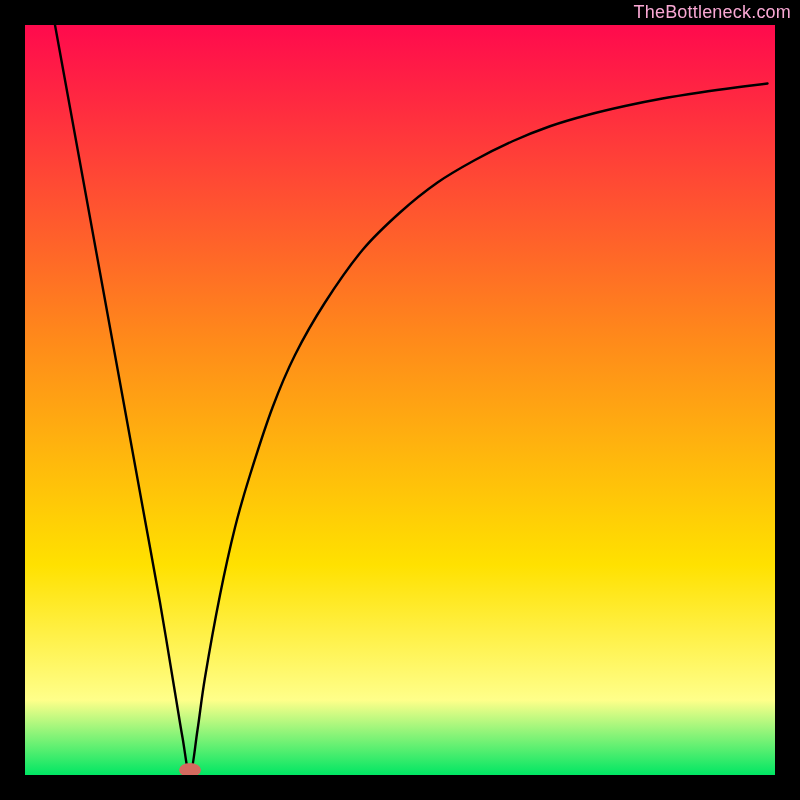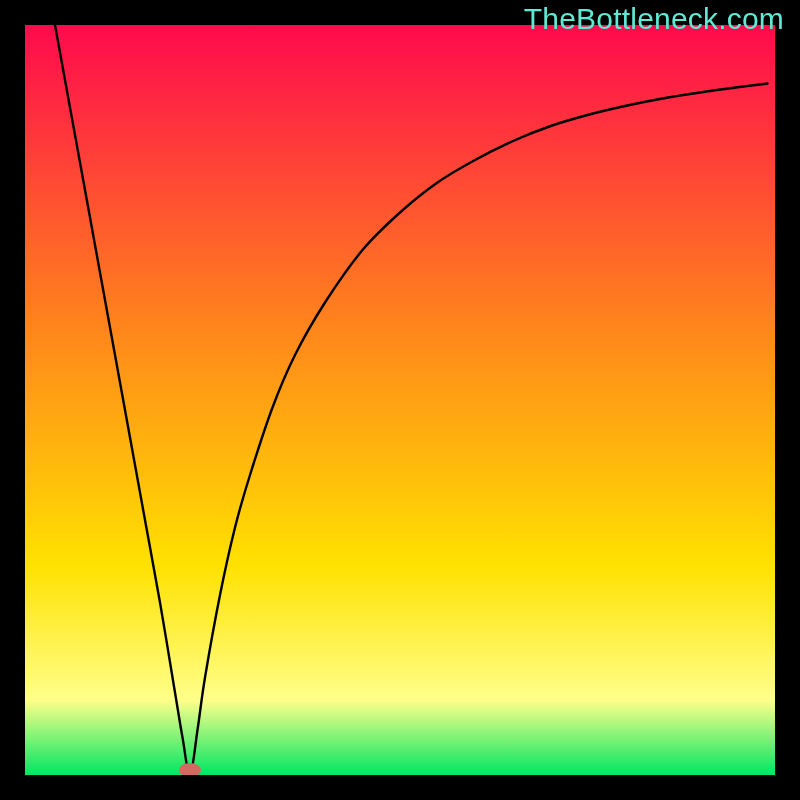--- a/index.html
+++ b/index.html
@@ -13,23 +13,23 @@
   }
   .frame {
     position: relative;
     width: 800px;
     height: 800px;
     background: #000;
   }
   .watermark {
     position: absolute;
     top: 2px;
-    right: 16px;
-    color: #5eead4;
-    font-size: 30px;
+    right: 9px;
+    color: #f9a8d4;
+    font-size: 18px;
     font-weight: 500;
     letter-spacing: 0.2px;
     z-index: 4;
   }
   svg.plot {
     position: absolute;
     left: 25px;
     top: 25px;
     width: 750px;
     height: 750px;

